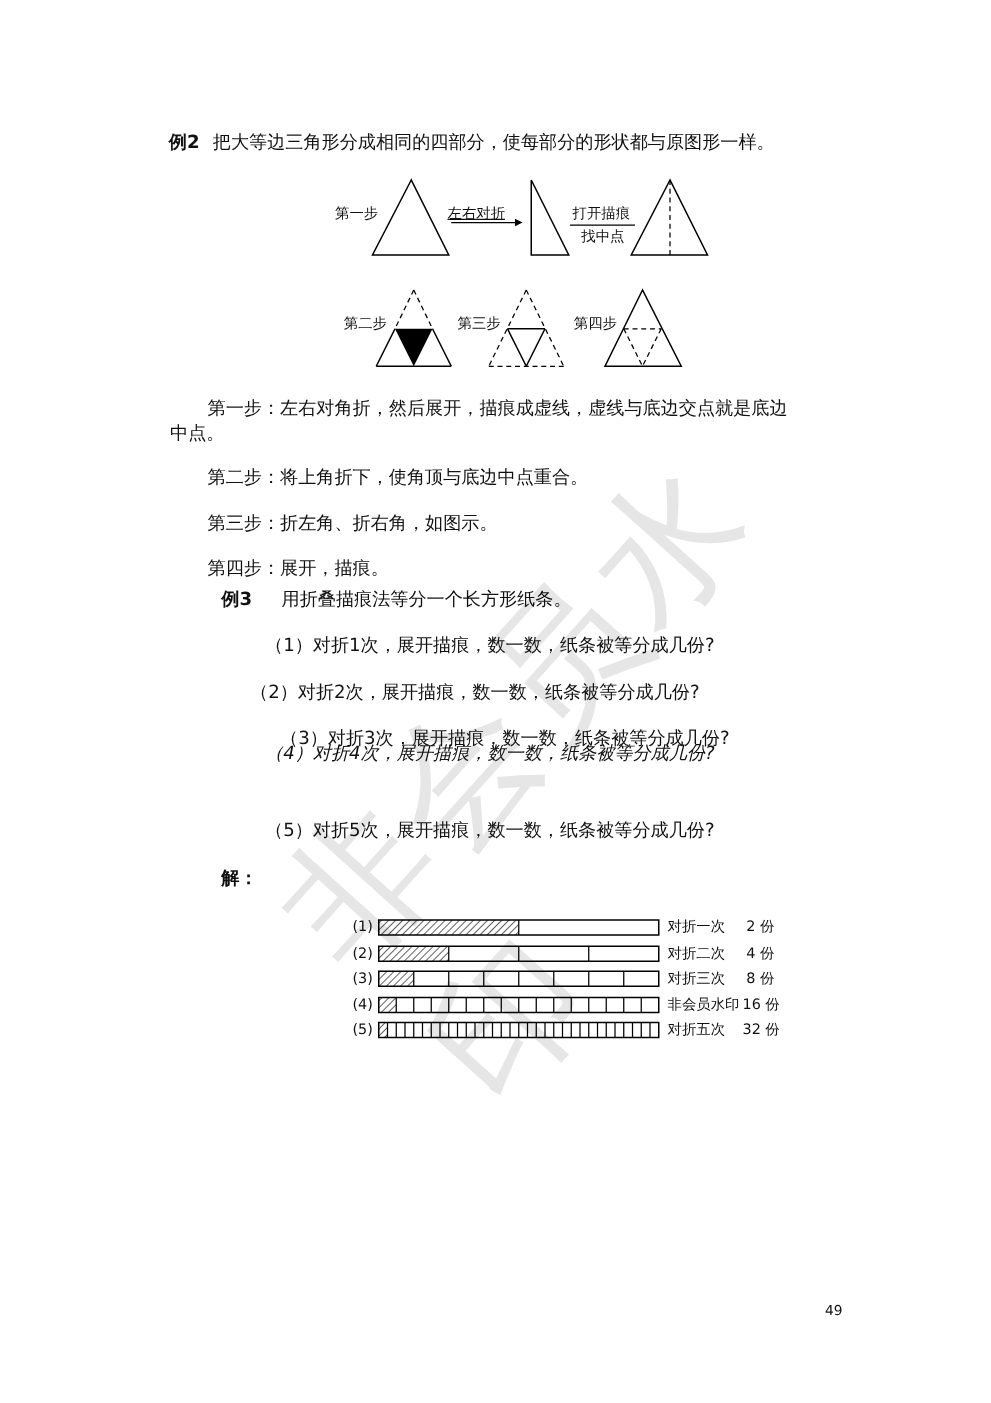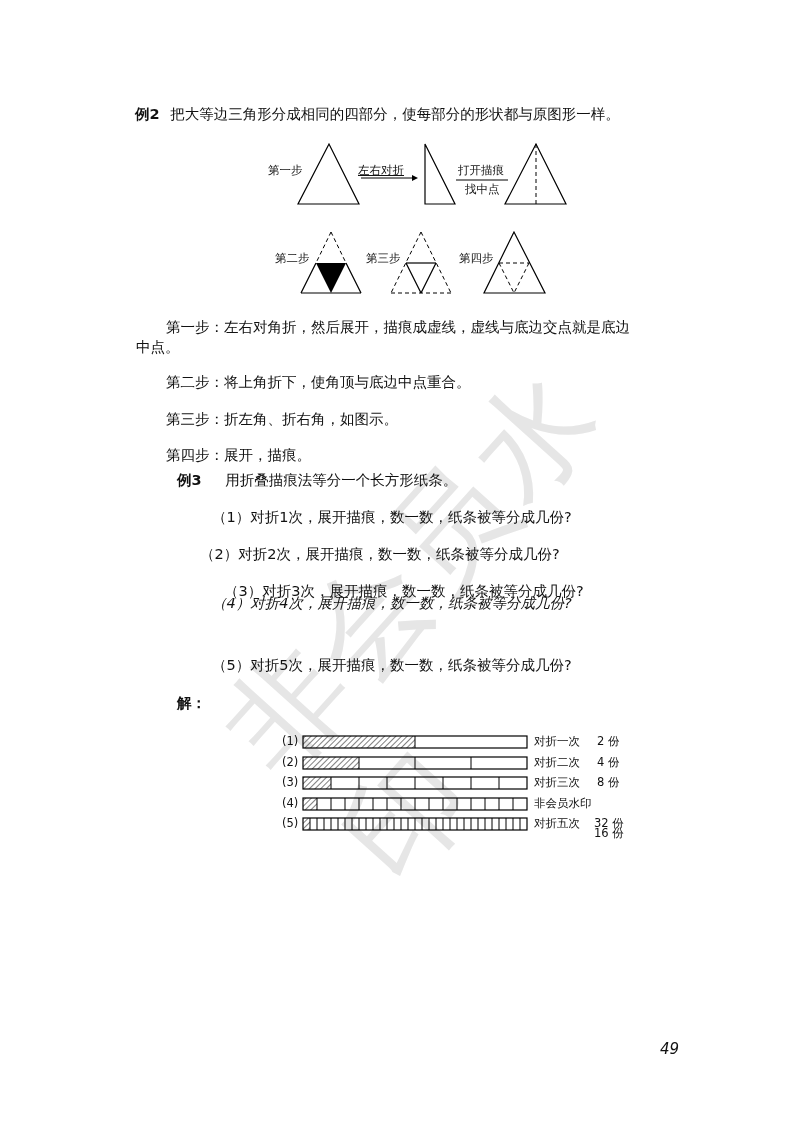--- a/index.html
+++ b/index.html
@@ -2,21 +2,21 @@
 <html><head>
 <meta charset="utf-8">
 <style>
   html, body { margin: 0; padding: 0; background: #ffffff; }
   body { width: 793px; height: 1122px; position: relative; overflow: hidden;
          font-family: "DejaVu Sans", "Liberation Sans", sans-serif; color: #111; }
   .abs { position: absolute; white-space: nowrap; }
   .txt { font-size: 14.5px; line-height: 18px; }
   .bold { font-weight: bold; }
   .lbl { font-size: 11.5px; line-height: 14px; }
-  .small { font-size: 15px; line-height: 12px; font-style: italic; }
+  .small { font-size: 11px; line-height: 12px; }
   svg { position: absolute; overflow: visible; }
   .watermark { position: absolute; left: 170px; top: 400px; width: 520px; height: 200px;
                transform: rotate(-48deg); transform-origin: 0 0;
                font-size: 118px; color: #e6e6e6; letter-spacing: 4px;
                font-family: "DejaVu Sans", sans-serif; pointer-events: none; }
   .watermark-wrap { position: absolute; left: 190px; top: 700px; }
 </style>
 </head>
 <body>
 
@@ -97,21 +97,21 @@
     <div class="abs lbl" style="left: 534px; top: 734px; text-align: center;">对折一次</div>
     <div class="abs lbl" style="left: 597px; top: 734px;">2 份</div>
     <div class="abs lbl" style="left: 282px; top: 755px;">(2)</div>
     <div class="abs lbl" style="left: 534px; top: 755px;">对折二次</div>
     <div class="abs lbl" style="left: 597px; top: 755px;">4 份</div>
     <div class="abs lbl" style="left: 282px; top: 775px;">(3)</div>
     <div class="abs lbl" style="left: 534px; top: 775px;">对折三次</div>
     <div class="abs lbl" style="left: 597px; top: 775px;">8 份</div>
     <div class="abs lbl" style="left: 282px; top: 796px;">(4)</div>
     <div class="abs lbl" style="left: 534px; top: 796px;">非会员水印</div>
-    <div class="abs lbl" style="left: 594px; top: 796px; margin-top: 30px;">16 份</div>
+    <div class="abs lbl" style="left: 594px; top: 796px;">16 份</div>
     <div class="abs lbl" style="left: 282px; top: 816px;">(5)</div>
     <div class="abs lbl" style="left: 534px; top: 816px;">对折五次</div>
     <div class="abs lbl" style="left: 594px; top: 816px;">32 份</div>
     <svg width="793" height="1122" style="left: 0px; top: 0px;">
       <defs>
         <pattern id="hatch" width="4" height="4" patternUnits="userSpaceOnUse" patternTransform="rotate(45)">
           <line x1="0" y1="0" x2="0" y2="4" stroke="#000" stroke-width="1"></line>
         </pattern>
       </defs>
       <g>

